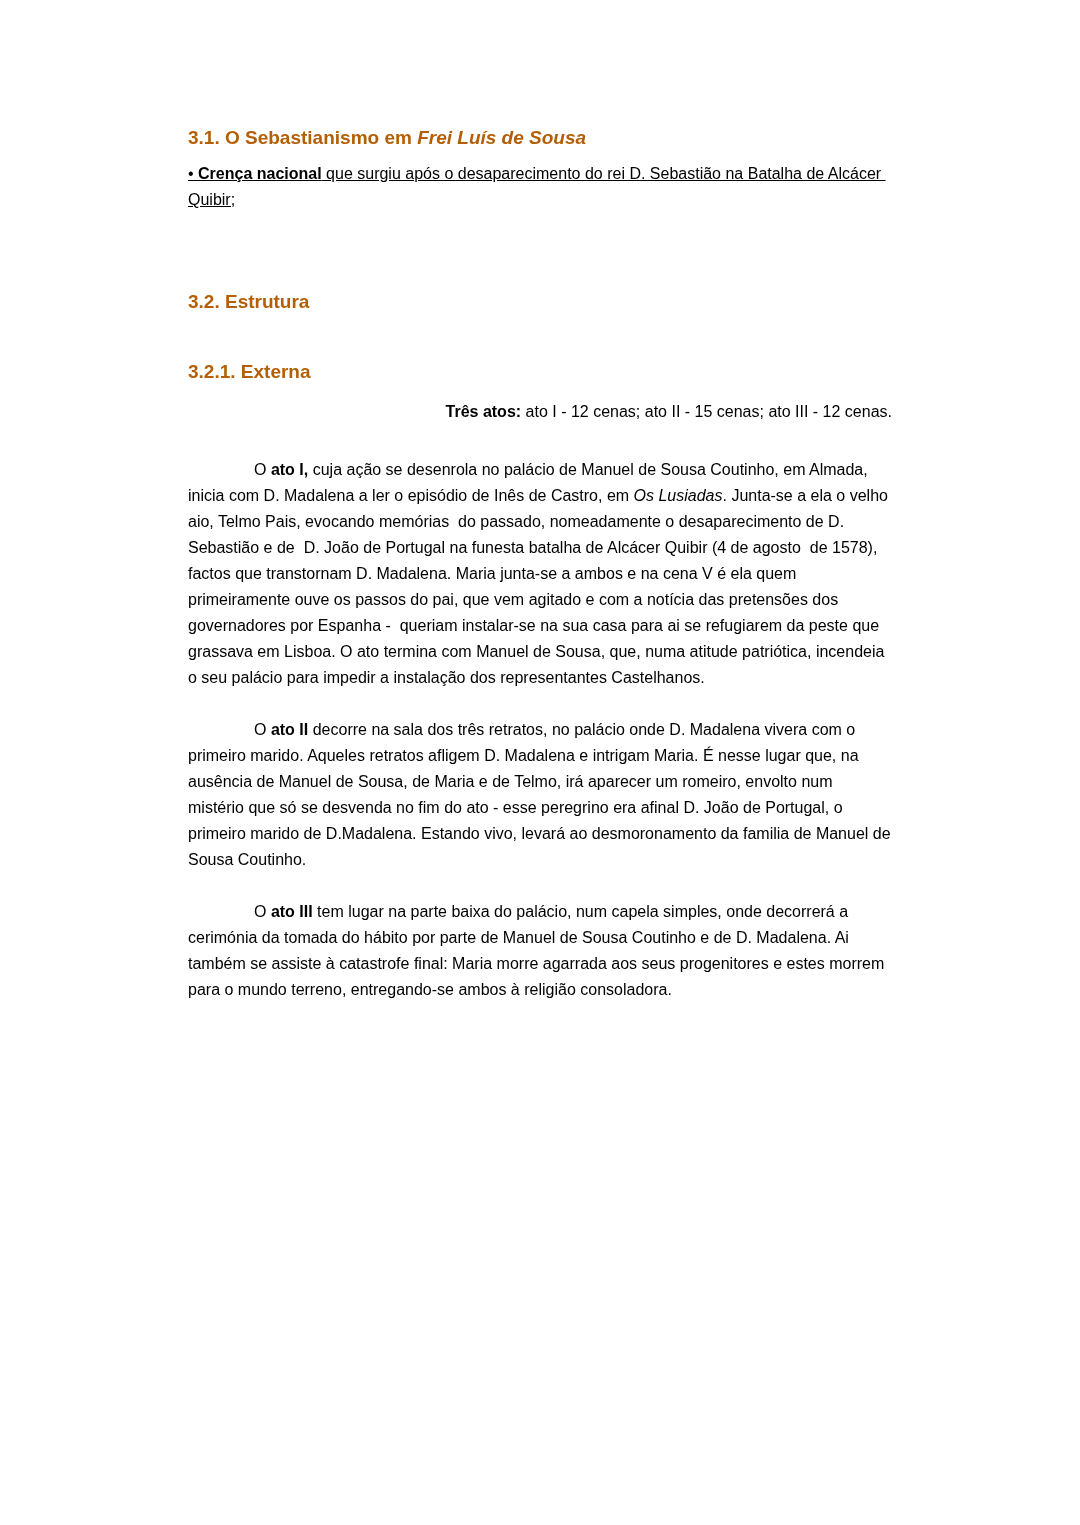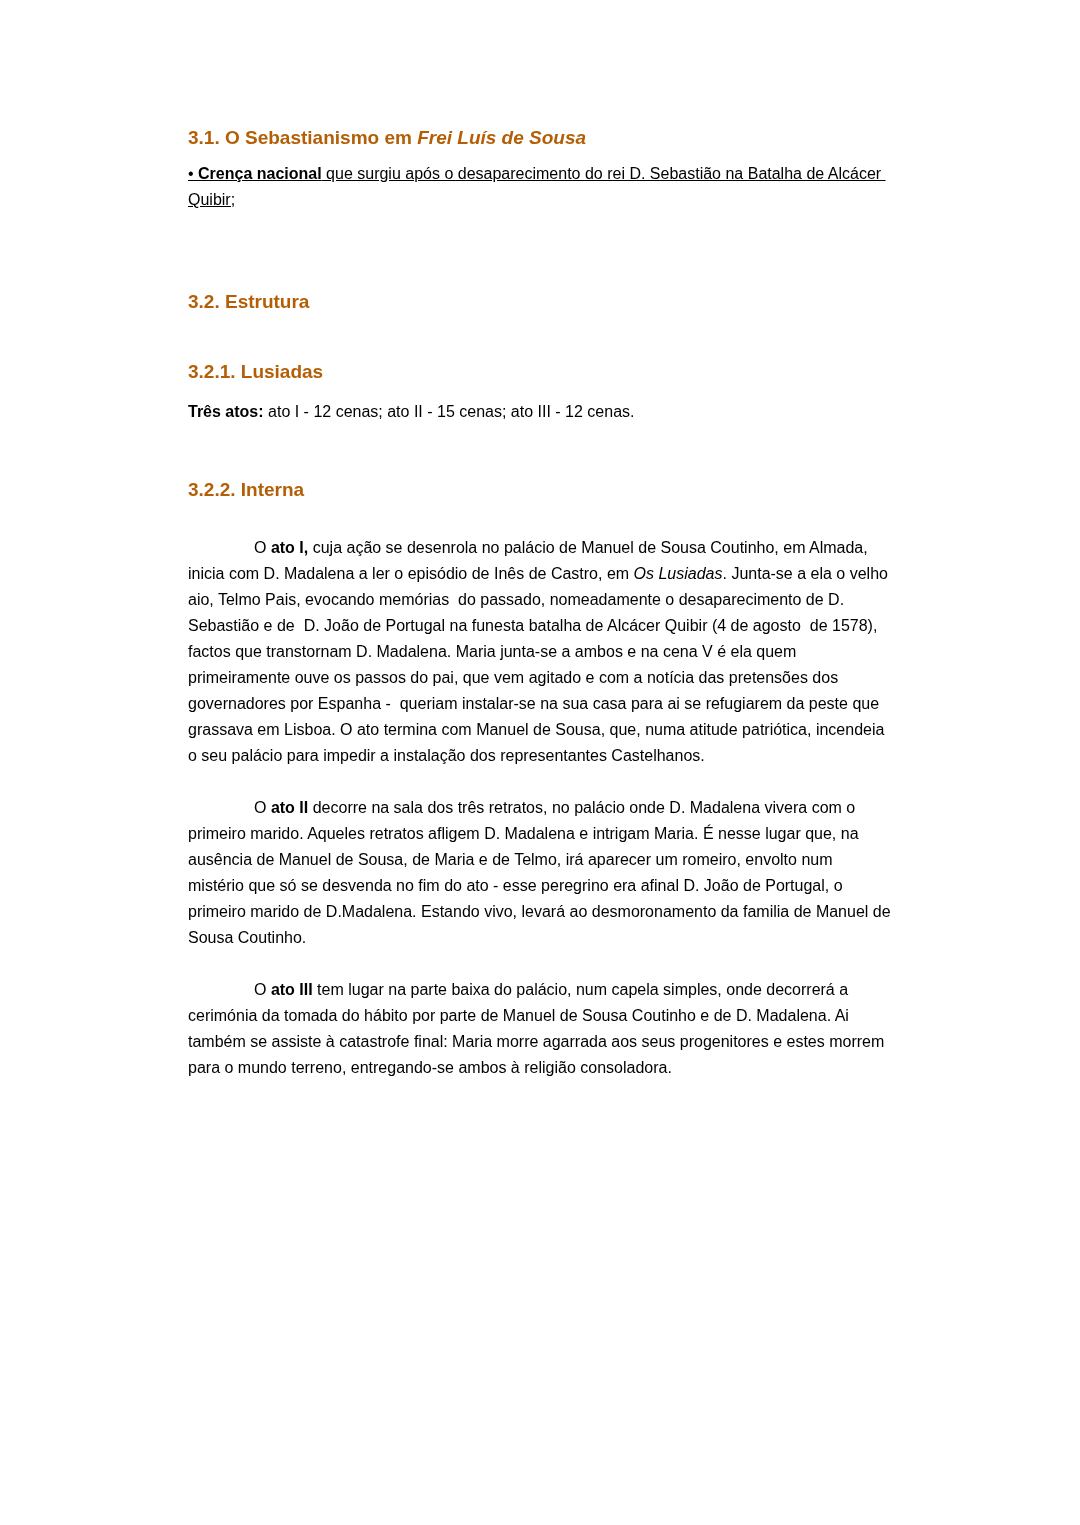--- a/index.html
+++ b/index.html
@@ -33,20 +33,21 @@
     margin-top: 10px;
   }
   .bullet-item {
     margin: 0;
     white-space: pre-wrap;
     text-decoration: underline;
   }
   .atos-line {
     margin: 14px 0 0 0;
     white-space: pre-wrap;
+    text-align: right;
   }
   .para {
     margin: 26px 0 0 0;
     text-indent: 66px;
     white-space: pre-wrap;
   }
   .para.first {
     margin-top: 32px;
   }
 </style>
@@ -56,23 +57,22 @@
 <div class="page">
 
   <h2 class="heading"><span style="font-weight: bold;">3.1. O Sebastianismo em </span><span style="font-weight: bold; font-style: italic;">Frei Luís de Sousa</span></h2>
 
   <div class="bullets">
     <p class="bullet-item"><span>• </span><span style="font-weight: bold;">Crença nacional</span><span> que surgiu após o desaparecimento do rei D. Sebastião na Batalha de Alcácer Quibir;</span></p>
   </div>
 
   <h2 class="heading heading-3-2"><span style="font-weight: bold; text-align: right;">3.2. Estrutura</span></h2>
 
-  <h2 class="heading heading-3-2-1"><span style="font-weight: bold;">3.2.1. Lusiadas</span></h2>
+  <h2 class="heading heading-3-2-1"><span style="font-weight: bold;">3.2.1. Externa</span></h2>
 
   <p class="atos-line"><span style="font-weight: bold;">Três atos:</span><span> ato I - 12 cenas; ato II - 15 cenas; ato III - 12 cenas.</span></p>
 
-  <h2 class="heading heading-3-2-2"><span style="font-weight: bold;">3.2.2. Interna</span></h2>
 
   <p class="para first"><span>O </span><span style="font-weight: bold;">ato I,</span><span> cuja ação se desenrola no palácio de Manuel de Sousa Coutinho, em Almada, inicia com D. Madalena a ler o episódio de Inês de Castro, em </span><span style="font-style: italic;">Os Lusiadas</span><span>. Junta-se a ela o velho aio, Telmo Pais, evocando memórias  do passado, nomeadamente o desaparecimento de D. Sebastião e de  D. João de Portugal na funesta batalha de Alcácer Quibir (4 de agosto  de 1578), factos que transtornam D. Madalena. Maria junta-se a ambos e na cena V é ela quem primeiramente ouve os passos do pai, que vem agitado e com a notícia das pretensões dos governadores por Espanha -  queriam instalar-se na sua casa para ai se refugiarem da peste que grassava em Lisboa. O ato termina com Manuel de Sousa, que, numa atitude patriótica, incendeia o seu palácio para impedir a instalação dos representantes Castelhanos.</span></p>
   <p class="para"><span>O </span><span style="font-weight: bold;">ato II</span><span> decorre na sala dos três retratos, no palácio onde D. Madalena vivera com o primeiro marido. Aqueles retratos afligem D. Madalena e intrigam Maria. É nesse lugar que, na ausência de Manuel de Sousa, de Maria e de Telmo, irá aparecer um romeiro, envolto num mistério que só se desvenda no fim do ato - esse peregrino era afinal D. João de Portugal, o primeiro marido de D.Madalena. Estando vivo, levará ao desmoronamento da familia de Manuel de Sousa Coutinho.</span></p>
   <p class="para"><span>O </span><span style="font-weight: bold;">ato III</span><span> tem lugar na parte baixa do palácio, num capela simples, onde decorrerá a cerimónia da tomada do hábito por parte de Manuel de Sousa Coutinho e de D. Madalena. Ai também se assiste à catastrofe final: Maria morre agarrada aos seus progenitores e estes morrem para o mundo terreno, entregando-se ambos à religião consoladora.</span></p>
 
 </div>
 
 </body></html>

